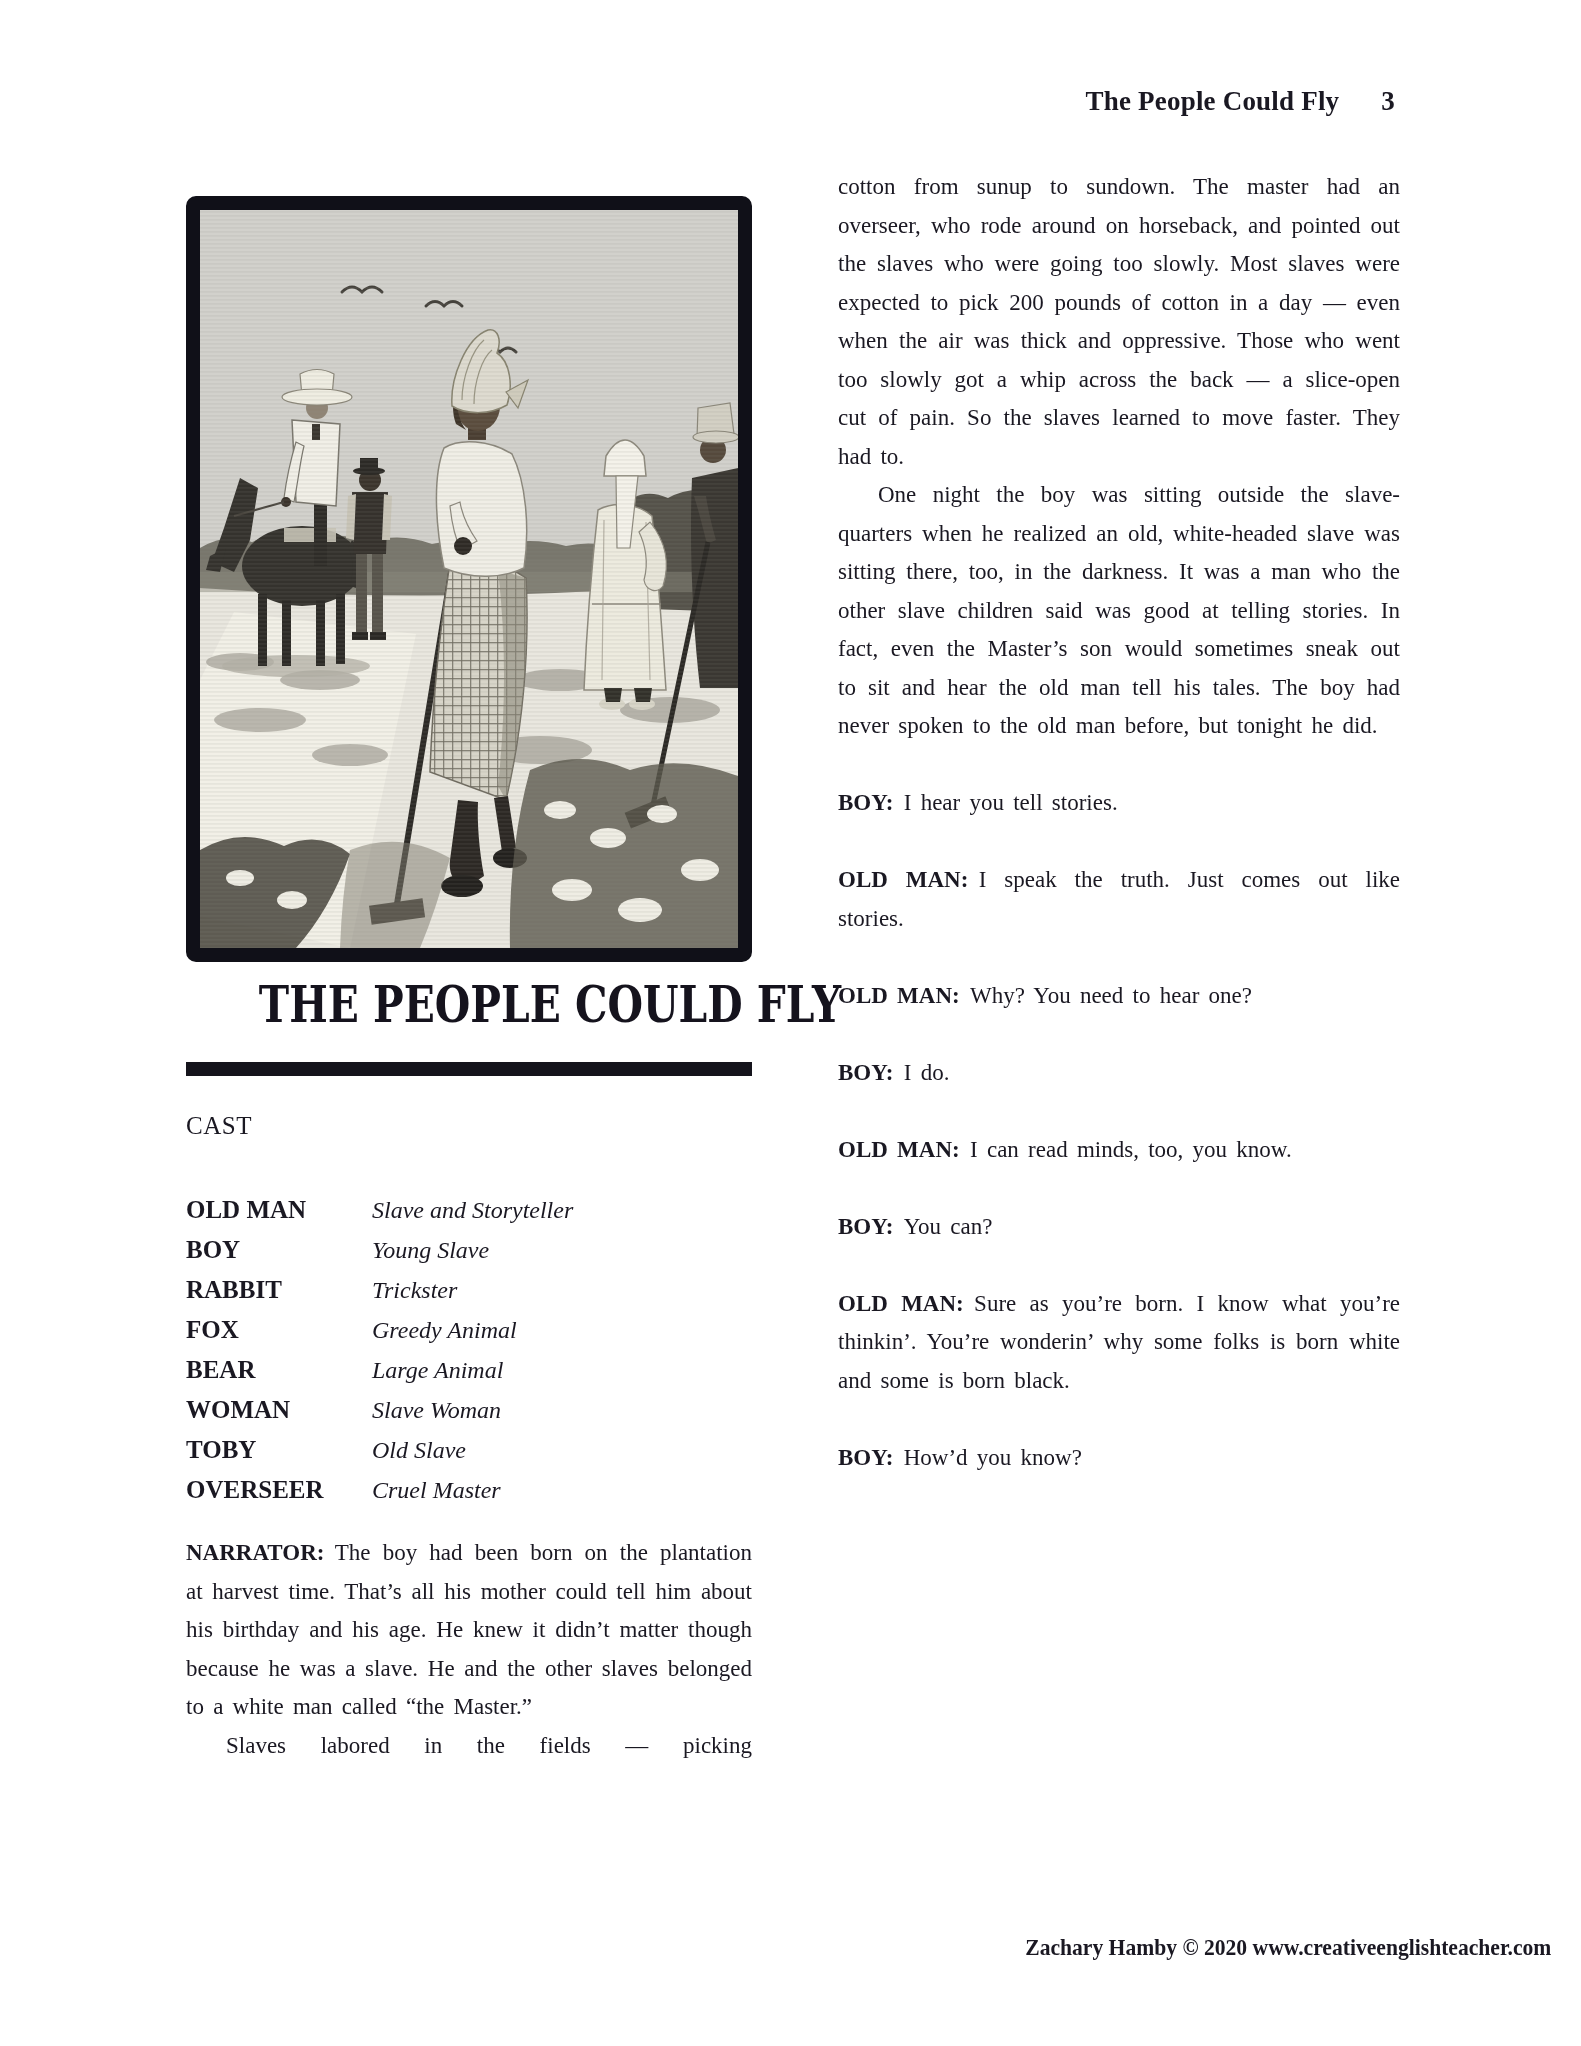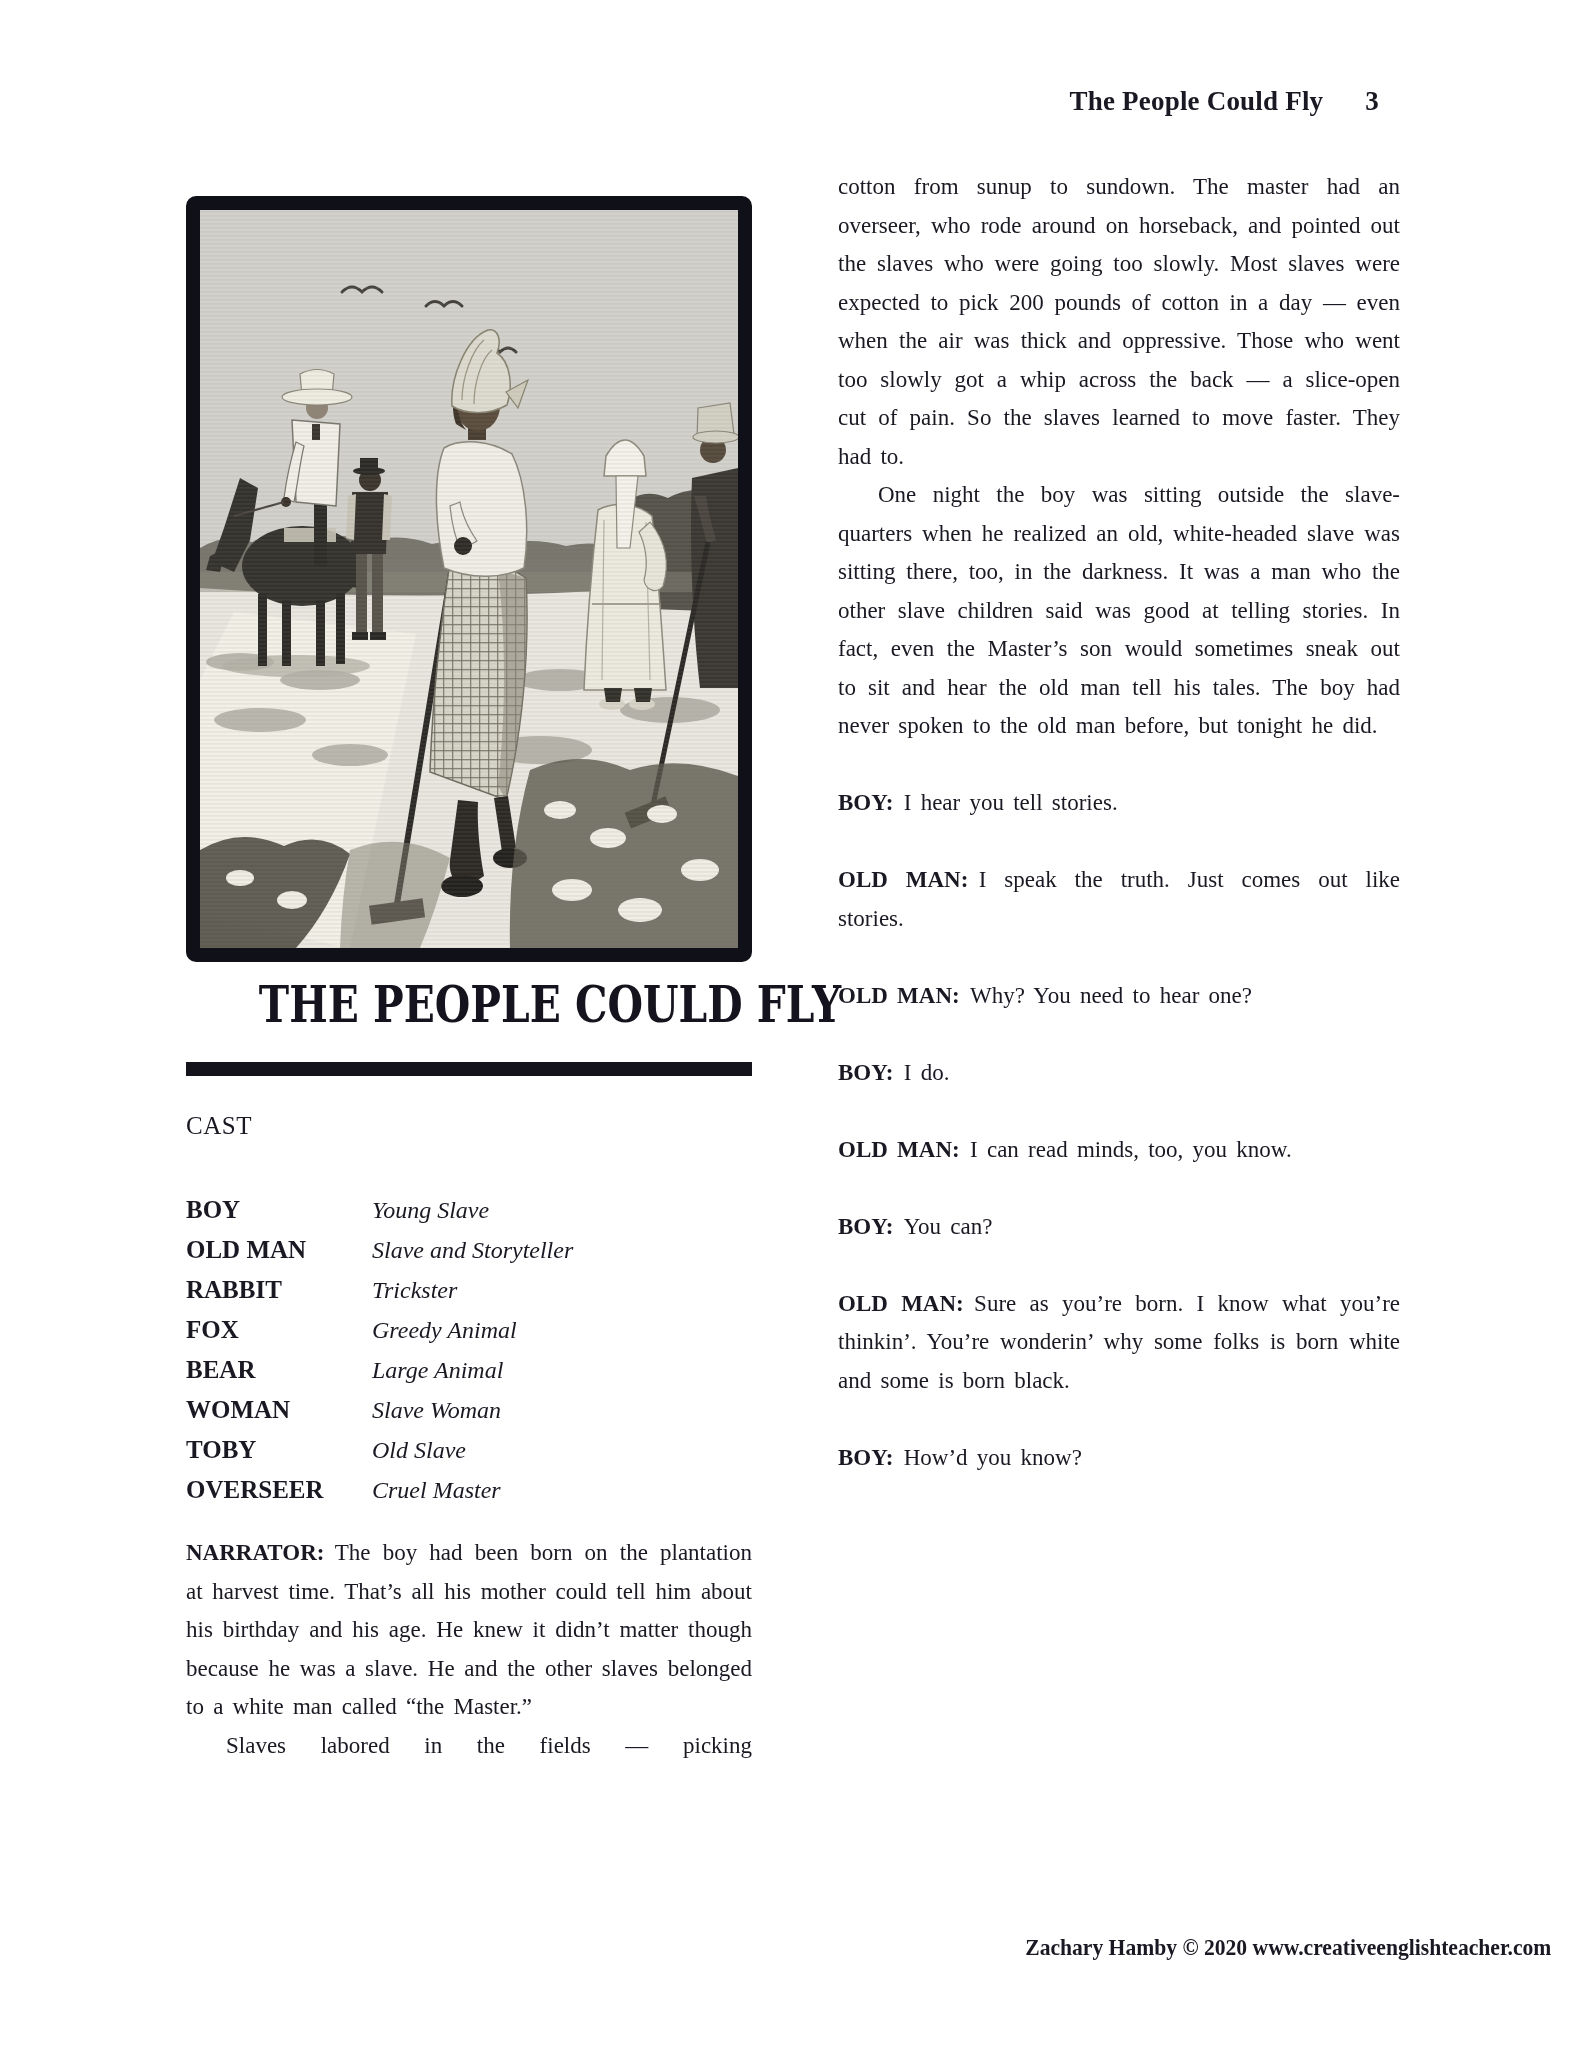--- a/index.html
+++ b/index.html
@@ -3,21 +3,21 @@
 <meta charset="utf-8">
 <style>
   html,body{margin:0;padding:0;}
   body{
     width:1581px;height:2046px;position:relative;background:#ffffff;
     font-family:"Liberation Serif","DejaVu Serif",serif;color:#1a1822;
     overflow:hidden;
   }
   
   .page-header{
-    position:absolute;top:86px;left:0;right:202px;text-align:right;
+    position:absolute;top:86px;left:0;right:186px;text-align:right;
     font-weight:bold;font-size:27px;letter-spacing:.2px;
   }
   .page-header .pagenum{margin-left:42px;}
   
   .left-col{position:absolute;left:186px;top:196px;width:566px;}
   .right-col{position:absolute;left:838px;top:168px;width:562px;}
   
   .illu-frame{
     width:538px;height:738px;border:14px solid #101018;border-radius:10px;
     overflow:hidden;background:#d7d6d1;
@@ -214,26 +214,26 @@
 
   <div class="story-title">
     <span class="squeeze">THE PEOPLE COULD FLY</span>
   </div>
   <div class="title-rule"></div>
 
   <div class="cast-heading">CAST</div>
 
   <div class="cast-list">
     <div class="cast-row">
+      <span class="cast-role">OLD MAN</span>
+      <span class="cast-desc">Slave and Storyteller</span>
+    </div>
+    <div class="cast-row">
       <span class="cast-role">BOY</span>
       <span class="cast-desc">Young Slave</span>
-    </div>
-    <div class="cast-row">
-      <span class="cast-role">OLD MAN</span>
-      <span class="cast-desc">Slave and Storyteller</span>
     </div>
     <div class="cast-row">
       <span class="cast-role">RABBIT</span>
       <span class="cast-desc">Trickster</span>
     </div>
     <div class="cast-row">
       <span class="cast-role">FOX</span>
       <span class="cast-desc">Greedy Animal</span>
     </div>
     <div class="cast-row">

